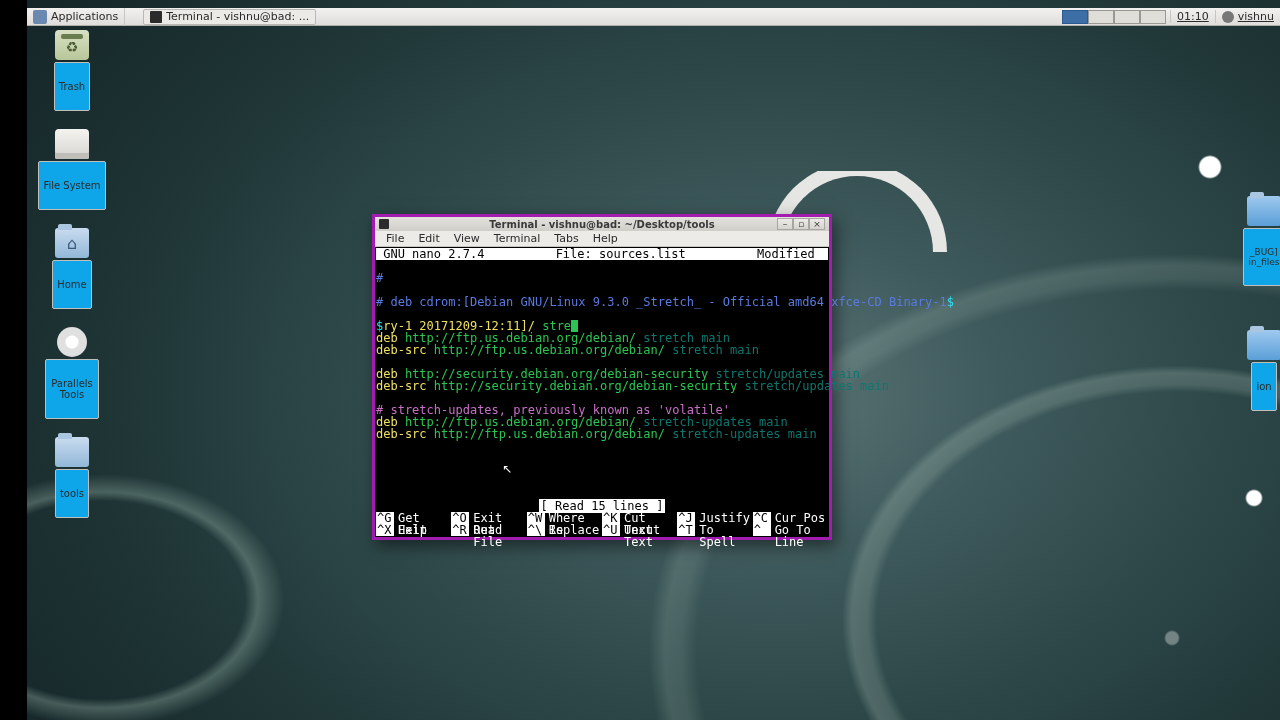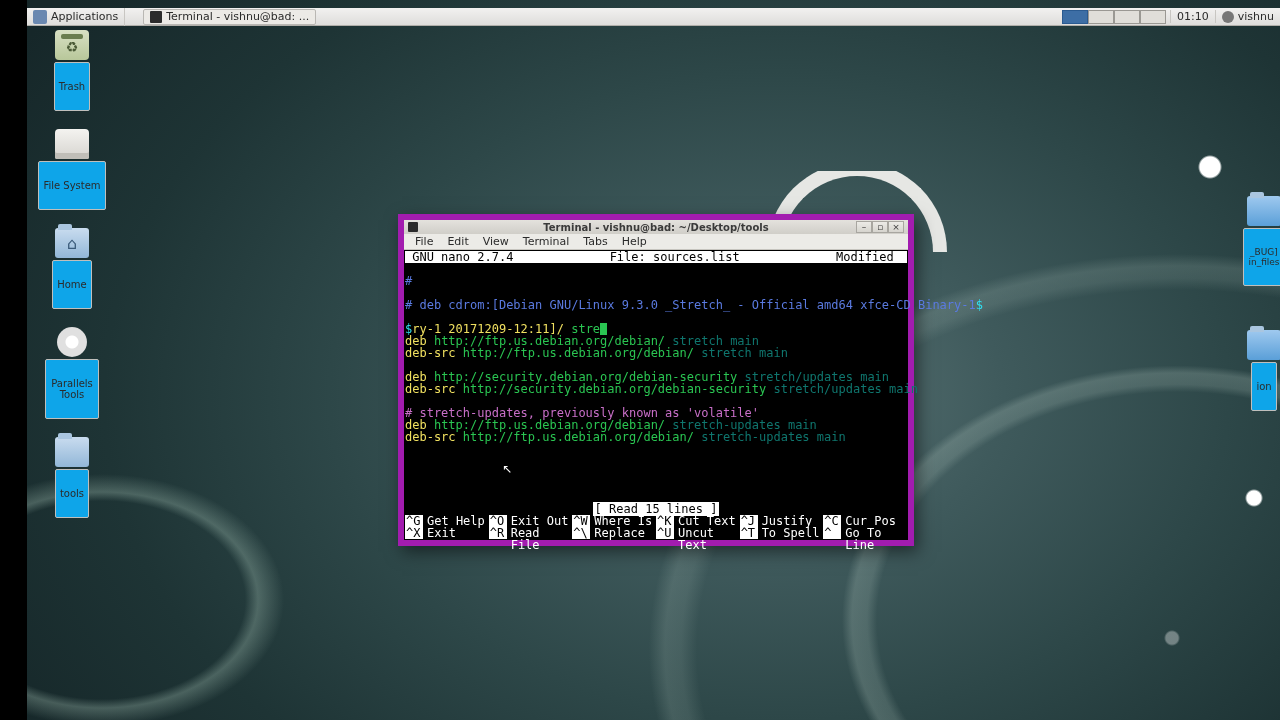--- a/index.html
+++ b/index.html
@@ -46,21 +46,21 @@
   background: linear-gradient(#f2f1f0, #dedddb);
   border-bottom: 1px solid #b0aea9;
   display: flex; align-items: center;
   font-size: 11px; color: #2b2b2b;
 }
 .panel .left { display:flex; align-items:center; gap:0; }
 .panel .btn { display:flex; align-items:center; gap:4px; padding: 0 6px; height:18px; border-right:1px solid #c8c6c2;}
 .panel .btn.app::before { content:""; width:14px; height:14px; background:#6a88b0; border-radius:2px; }
 .panel .btn.task { background:#eceae6; border:1px solid #b9b7b3; margin-left:18px; border-radius:2px; height:16px;}
 .panel .btn.task::before { content:""; width:12px; height:12px; background:#2b2b2b; border-radius:1px; }
-.panel .right { margin-left:auto; display:flex; align-items:center; height:24px;}
+.panel .right { margin-left:auto; display:flex; align-items:center; height:24px;text-decoration:underline;}
 .panel .ws { display:flex; gap:0; margin-right:4px;}
 .panel .ws span { width:26px; height:14px; border:1px solid #9a9893; background:#e0ded9;}
 .panel .ws span.active { background:#3d6ea5; border-color:#2a5a90;}
 .panel .clock { padding:0 6px; border-left:1px solid #c8c6c2; border-right:1px solid #c8c6c2;}
 .panel .user { display:flex; align-items:center; gap:4px; padding:0 6px;}
 .panel .user::before { content:""; width:12px;height:12px;border-radius:50%;background:#777;}
 
 .dicons { position:absolute; left:42px; top:30px; display:flex; flex-direction:column; gap:18px; }
 .dicons.right { left:auto; right:-14px; top:196px; gap:44px;}
 .di { width:60px; display:flex; flex-direction:column; align-items:center; gap:2px; cursor:pointer;}
@@ -69,22 +69,22 @@
 .ic.trash { background:linear-gradient(#d8e0c4,#b8c79a); border-radius:4px; position:relative;}
 .ic.trash::before{content:"";position:absolute;top:4px;left:6px;right:6px;height:5px;background:#6a7d4f;border-radius:2px;}
 .ic.trash::after{content:"♻";position:absolute;inset:0;display:flex;align-items:center;justify-content:center;color:#4a5a36;font-size:14px;top:4px;}
 .ic.drive{background:linear-gradient(#f4f3f0,#d6d4cf);border-radius:4px 4px 2px 2px; box-shadow:inset 0 -6px 0 #c0beb8;}
 .ic.folder{background:linear-gradient(#c9dcef,#92b7d8);border-radius:3px;position:relative;}
 .ic.folder::before{content:"";position:absolute;top:-4px;left:3px;width:14px;height:6px;background:#aac6e0;border-radius:2px 2px 0 0;}
 .ic.folder.h::after{content:"⌂";position:absolute;inset:0;display:flex;align-items:center;justify-content:center;color:#3a5a7a;font-size:16px;}
 .ic.disc{background:radial-gradient(circle,#fff 0 6px,#e0e0e0 7px 14px,#d0d0d0 16px);border-radius:50%;width:30px;height:30px;margin:0 auto;}
 
 .win {
-  position:absolute; left:398px; top:214px; width:516px;
-  background:#ecebe7; border:6px solid #a21caf;
+  position:absolute; left:372px; top:214px; width:460px;
+  background:#ecebe7; border:3px solid #a21caf;
   box-shadow: 4px 6px 16px rgba(0,0,0,.5);
 }
 .titlebar { height:14px; background:linear-gradient(#e4e2dd,#d0cec8); display:flex; align-items:center; font-size:10px; color:#3a3a3a; position:relative; padding:0 4px;}
 .titlebar .ticon{width:10px;height:10px;background:#2b2b2b;border-radius:1px;margin-right:4px;}
 .titlebar .ttext{position:absolute;left:0;right:0;text-align:center;font-weight:bold;font-size:10px;}
 .titlebar .wbtns{margin-left:auto;display:flex;gap:0;z-index:1;}
 .titlebar .wbtns span{width:16px;height:12px;border:1px solid #a8a6a0;background:linear-gradient(#ecebe7,#d6d4ce);font-size:9px;display:flex;align-items:center;justify-content:center;}
 .menubar { height:16px; display:flex; align-items:center; gap:0; padding-left:4px; font-size:11px; color:#2b2b2b; border-bottom:1px solid #c6c4be;}
 .menubar span{padding:0 7px;cursor:pointer;}
 .term {

